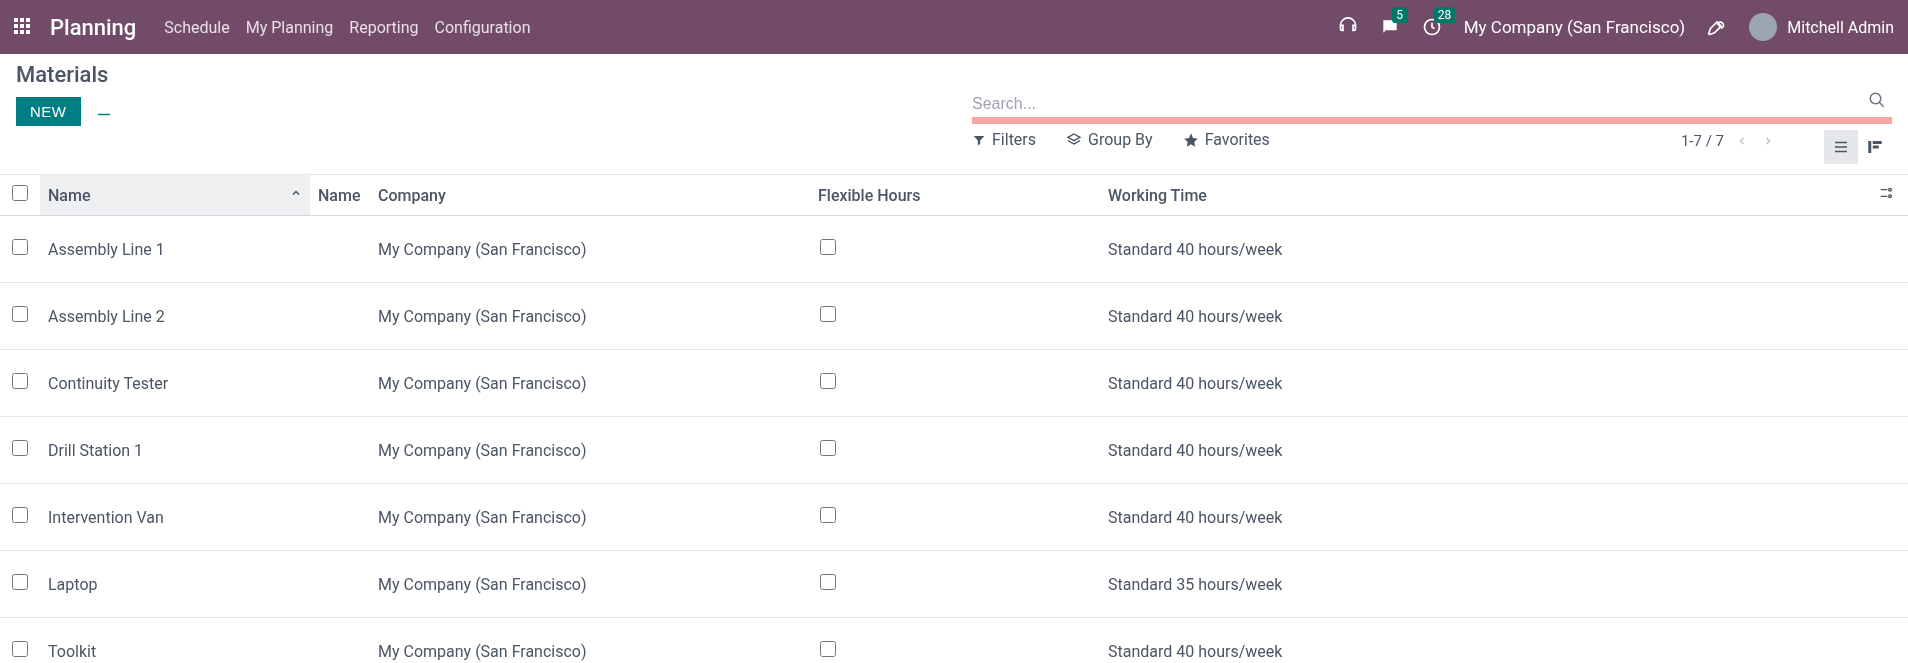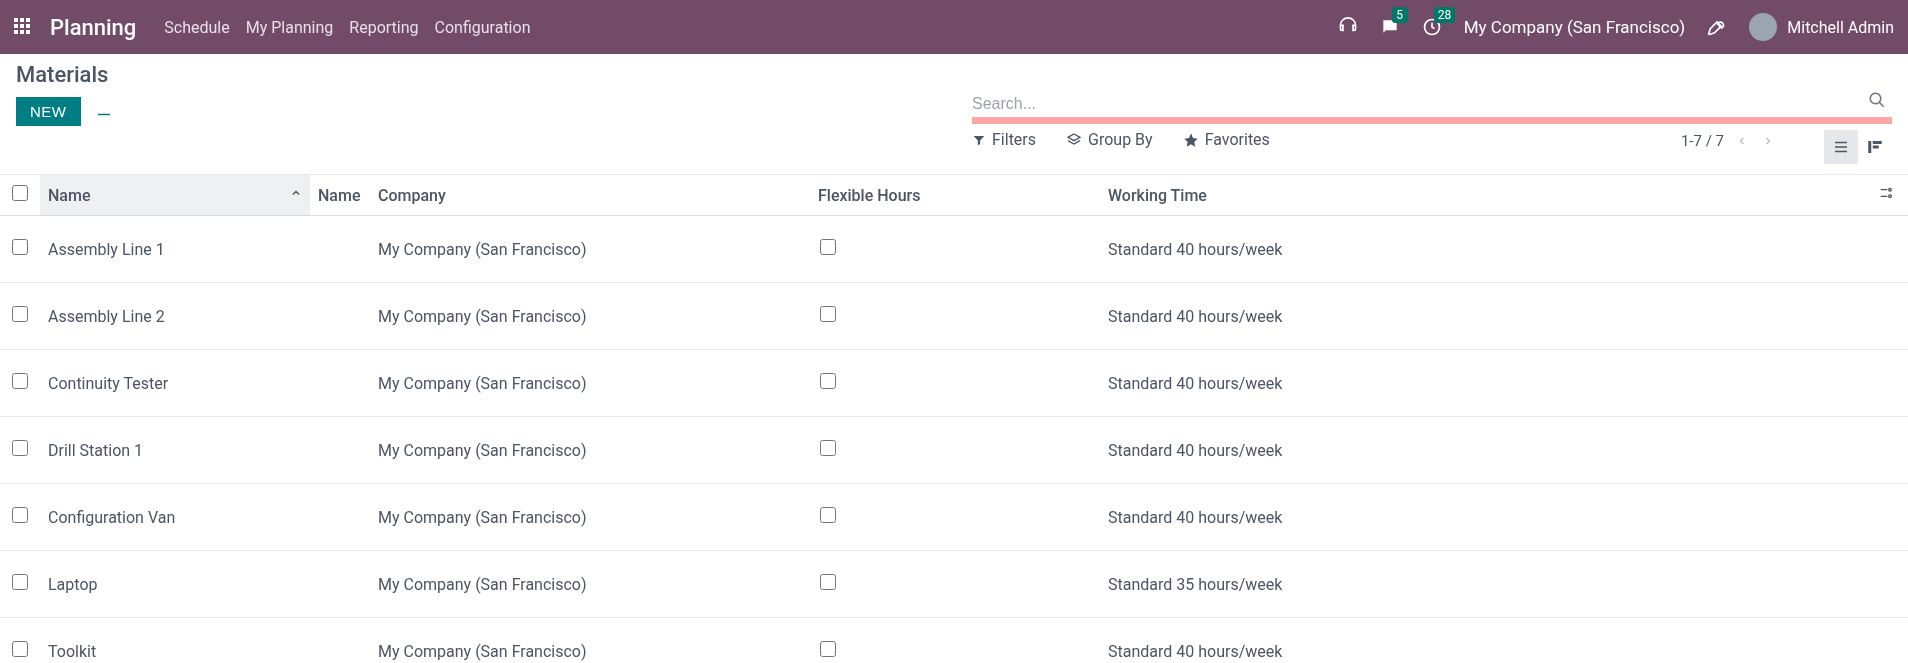--- a/index.html
+++ b/index.html
@@ -329,21 +329,21 @@
     <td class="chk"><input type="checkbox" style=""></td>
     <td>Drill Station 1</td>
     <td></td>
     <td>My Company (San Francisco)</td>
     <td class="flex-cell"><input type="checkbox" style=""></td>
     <td>Standard 40 hours/week</td>
     <td></td>
       </tr>
       <tr>
     <td class="chk"><input type="checkbox" style=""></td>
-    <td>Configuration Van</td>
+    <td>Intervention Van</td>
     <td></td>
     <td>My Company (San Francisco)</td>
     <td class="flex-cell"><input type="checkbox" style=""></td>
     <td>Standard 40 hours/week</td>
     <td></td>
       </tr>
       <tr>
     <td class="chk"><input type="checkbox" style=""></td>
     <td>Laptop</td>
     <td></td>

